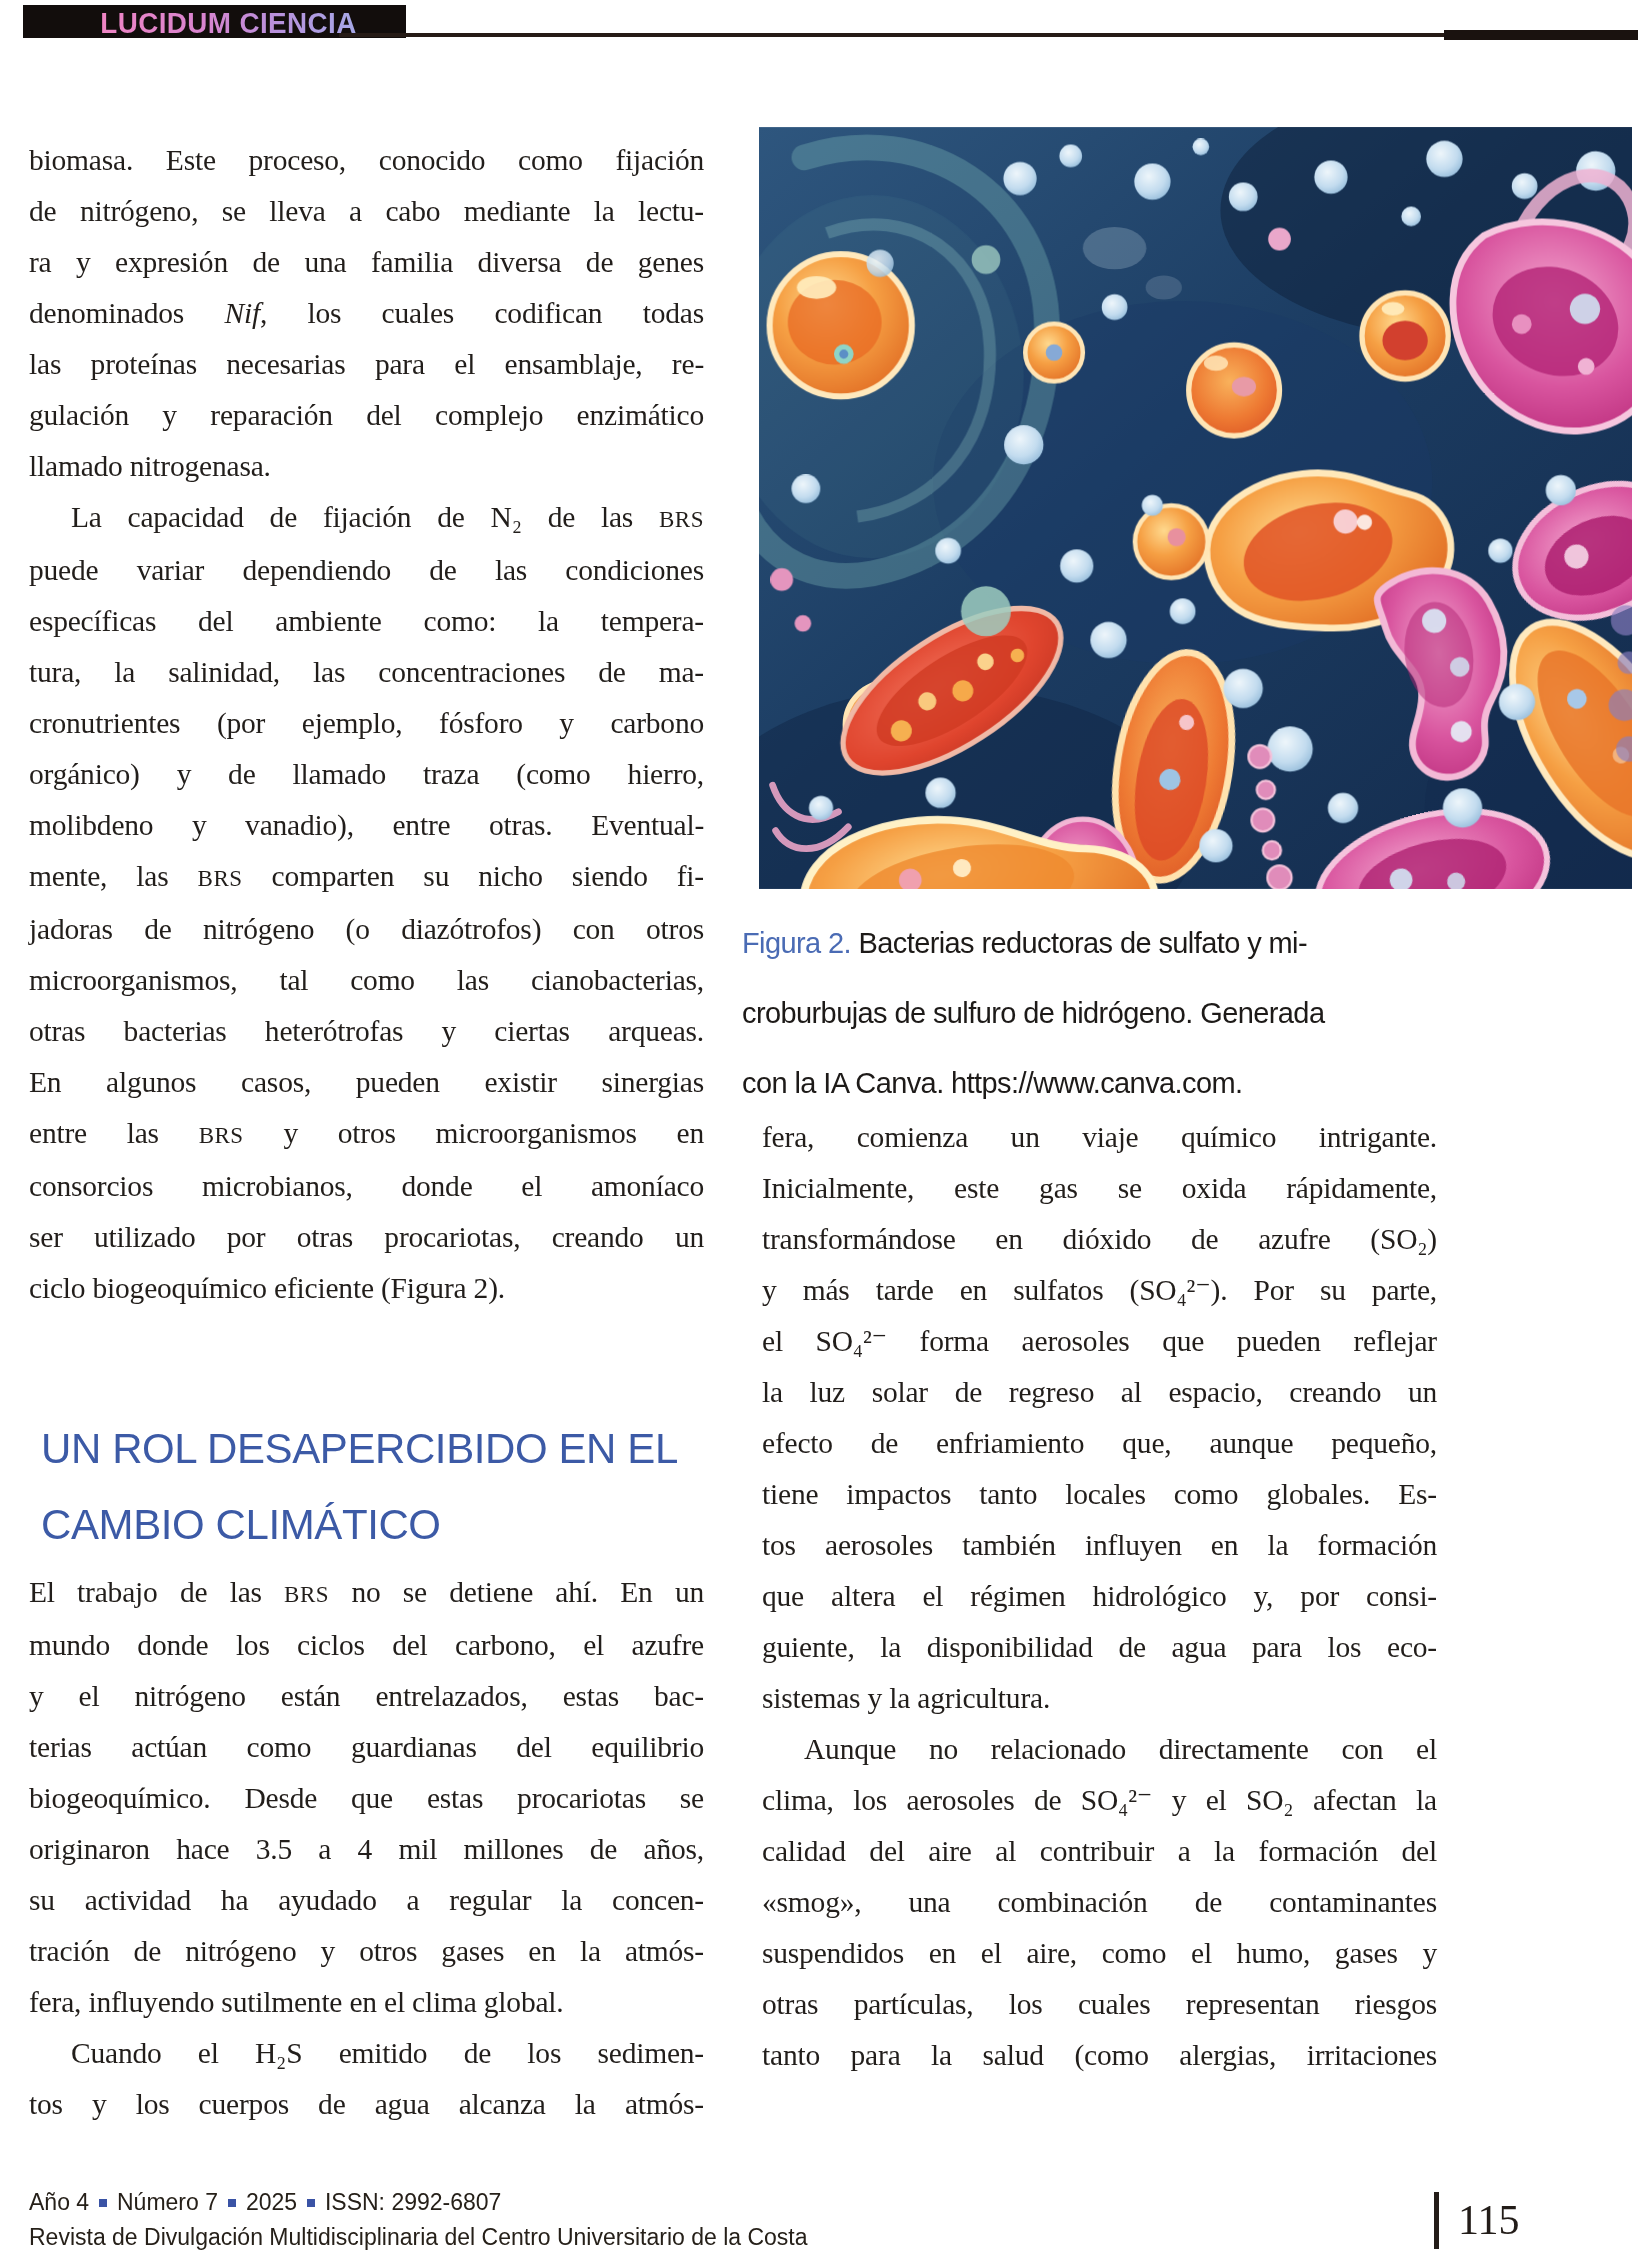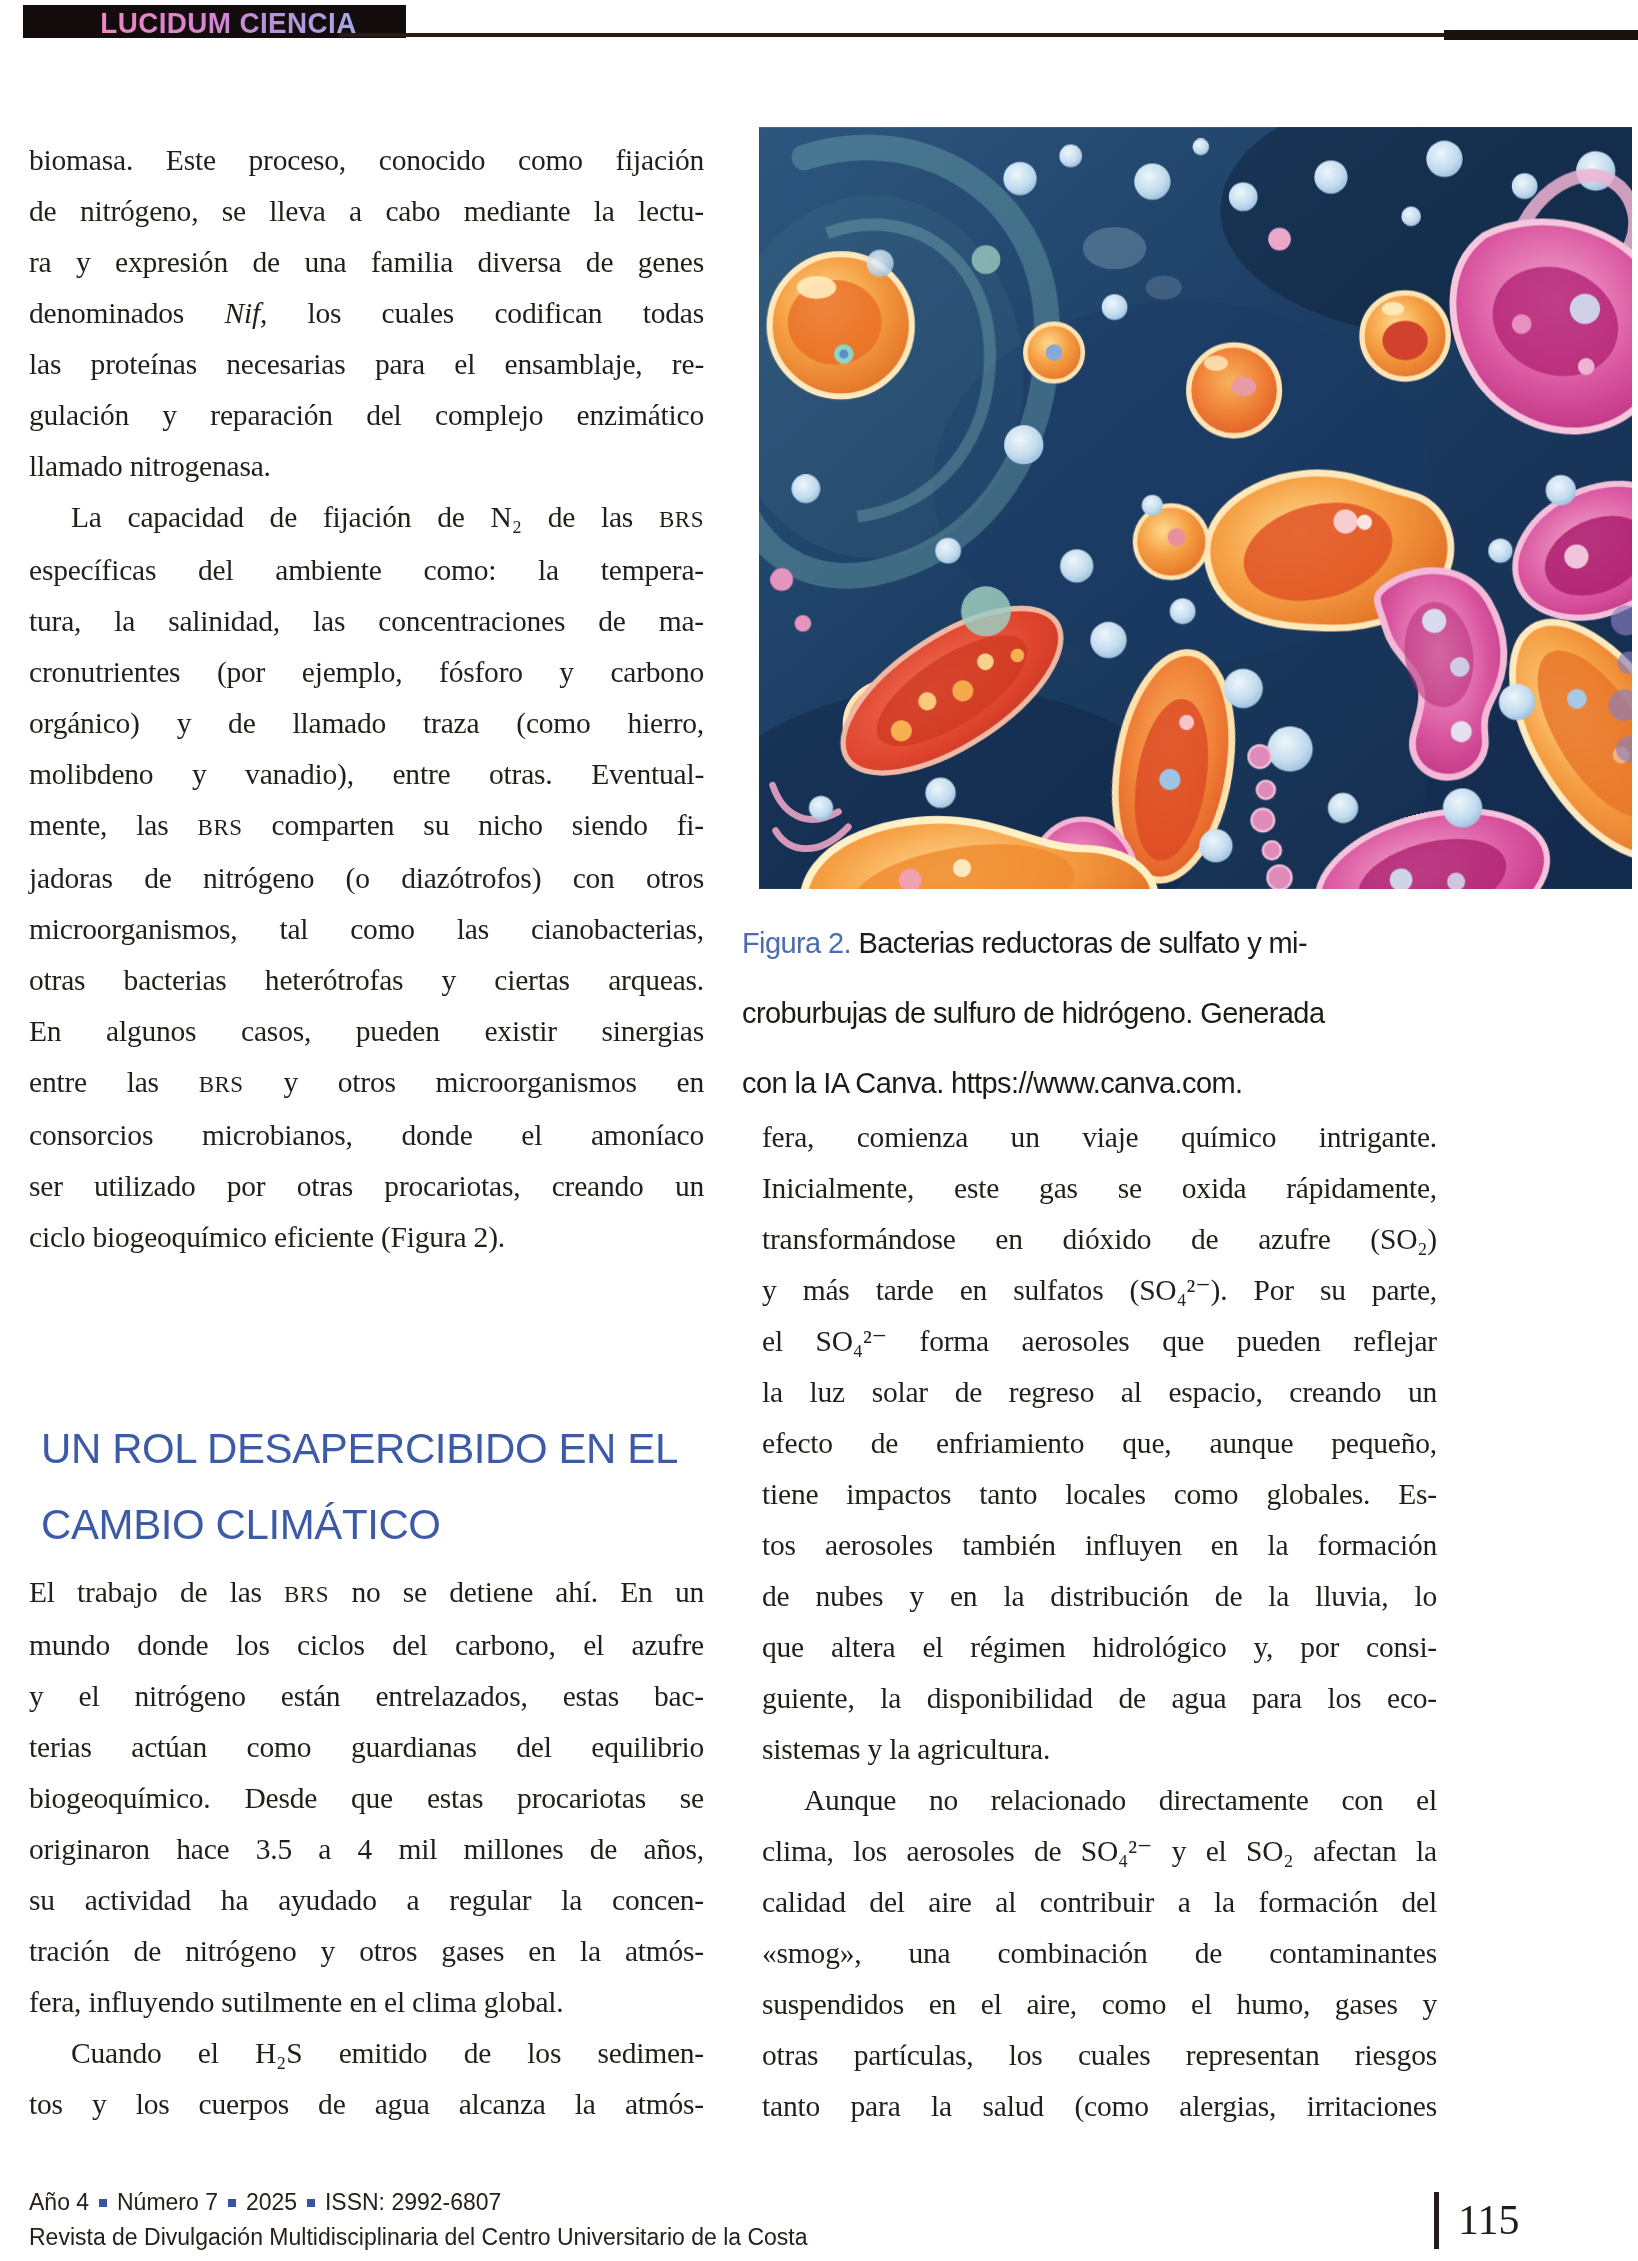--- a/index.html
+++ b/index.html
@@ -67,20 +67,21 @@
 
   <section class="textcol col-left-top">
       <div class="ln jl">biomasa. Este proceso, conocido como fijación</div>
       <div class="ln jl">de nitrógeno, se lleva a cabo mediante la lectu-</div>
       <div class="ln jl">ra y expresión de una familia diversa de genes</div>
       <div class="ln jl">denominados <i>Nif</i>, los cuales codifican todas</div>
       <div class="ln jl">las proteínas necesarias para el ensamblaje, re-</div>
       <div class="ln jl">gulación y reparación del complejo enzimático</div>
       <div class="ln">llamado nitrogenasa.</div>
       <div class="ln jl ind">La capacidad de fijación de N₂ de las <span class="sc">BRS</span></div>
+      <div class="ln jl">puede variar dependiendo de las condiciones</div>
       <div class="ln jl">específicas del ambiente como: la tempera-</div>
       <div class="ln jl">tura, la salinidad, las concentraciones de ma-</div>
       <div class="ln jl">cronutrientes (por ejemplo, fósforo y carbono</div>
       <div class="ln jl">orgánico) y de llamado traza (como hierro,</div>
       <div class="ln jl">molibdeno y vanadio), entre otras. Eventual-</div>
       <div class="ln jl">mente, las <span class="sc">BRS</span> comparten su nicho siendo fi-</div>
       <div class="ln jl">jadoras de nitrógeno (o diazótrofos) con otros</div>
       <div class="ln jl">microorganismos, tal como las cianobacterias,</div>
       <div class="ln jl">otras bacterias heterótrofas y ciertas arqueas.</div>
       <div class="ln jl">En algunos casos, pueden existir sinergias</div>
@@ -332,21 +333,20 @@
   <section class="textcol col-right">
       <div class="ln jl">fera, comienza un viaje químico intrigante.</div>
       <div class="ln jl">Inicialmente, este gas se oxida rápidamente,</div>
       <div class="ln jl">transformándose en dióxido de azufre (SO₂)</div>
       <div class="ln jl">y más tarde en sulfatos (SO₄²⁻). Por su parte,</div>
       <div class="ln jl">el SO₄²⁻ forma aerosoles que pueden reflejar</div>
       <div class="ln jl">la luz solar de regreso al espacio, creando un</div>
       <div class="ln jl">efecto de enfriamiento que, aunque pequeño,</div>
       <div class="ln jl">tiene impactos tanto locales como globales. Es-</div>
       <div class="ln jl">tos aerosoles también influyen en la formación</div>
-      <div class="ln jl">de nubes y en la distribución de la lluvia, lo</div>
       <div class="ln jl">que altera el régimen hidrológico y, por consi-</div>
       <div class="ln jl">guiente, la disponibilidad de agua para los eco-</div>
       <div class="ln">sistemas y la agricultura.</div>
       <div class="ln jl ind">Aunque no relacionado directamente con el</div>
       <div class="ln jl">clima, los aerosoles de SO₄²⁻ y el SO₂ afectan la</div>
       <div class="ln jl">calidad del aire al contribuir a la formación del</div>
       <div class="ln jl">«smog», una combinación de contaminantes</div>
       <div class="ln jl">suspendidos en el aire, como el humo, gases y</div>
       <div class="ln jl">otras partículas, los cuales representan riesgos</div>
       <div class="ln jl">tanto para la salud (como alergias, irritaciones</div>

